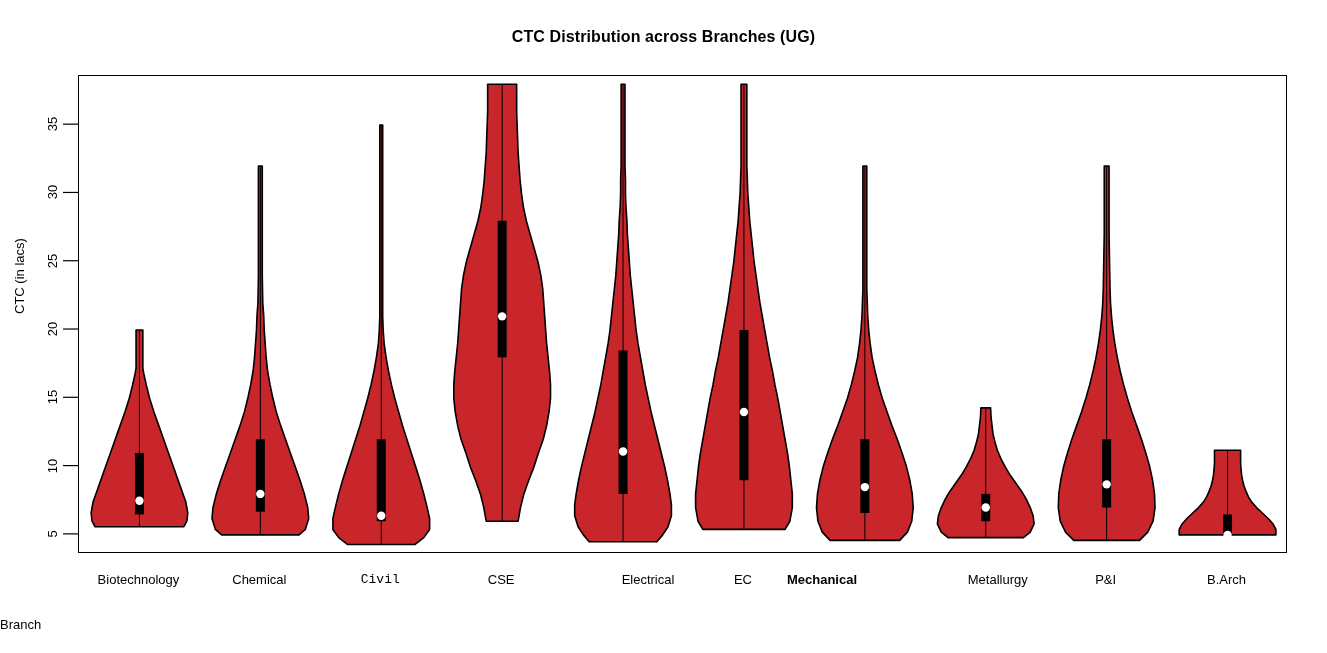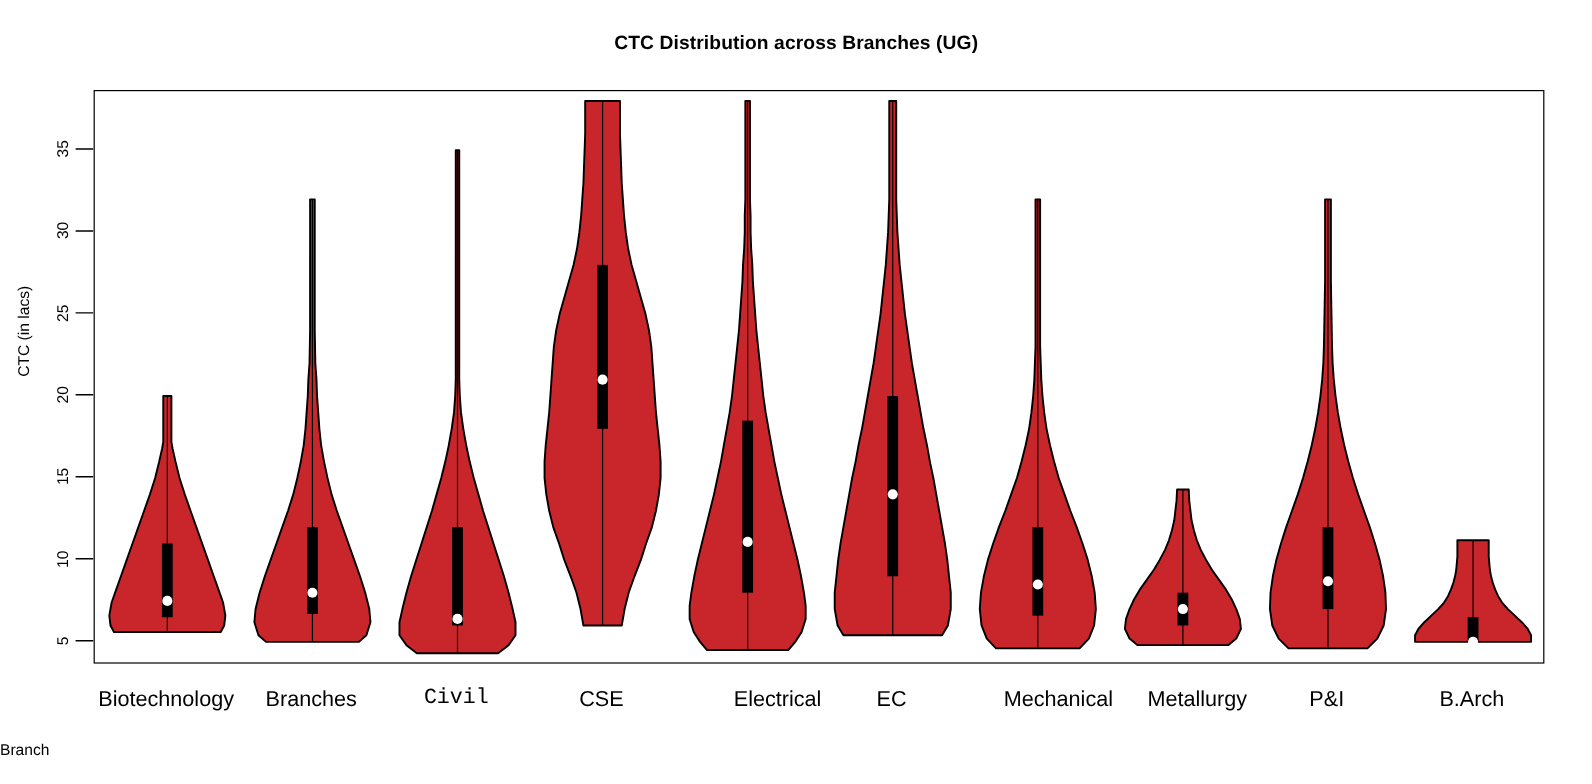--- a/index.html
+++ b/index.html
@@ -19,21 +19,21 @@
   .ytick-label{
     position:absolute;font-size:13px;
     transform:translate(-50%,-50%) rotate(-90deg);
     white-space:nowrap;
   }
   #y-axis-title{
     position:absolute;left:12px;top:314px;font-size:13px;
     transform-origin:0 0;transform:rotate(-90deg);white-space:nowrap;
   }
   .xtick-label{
-    position:absolute;top:572px;font-size:18px;
+    position:absolute;top:572px;font-size:13px;
     transform:translateX(-50%);white-space:nowrap;
   }
   #x-axis-title{
     position:absolute;left:0;top:617px;width:1327px;font-size:13px;
   }
 </style>
 </head>
 <body>
 
 <div id="root">
@@ -124,25 +124,25 @@
           <polygon points="1196.91,458.88 1196.91,453.42 1194.01,447.95 1189.17,442.49 1183.37,437.03 1177.57,431.57 1172.73,426.10 1169.34,420.64 1166.93,415.18 1164.99,409.71 1163.54,404.25 1162.57,398.79 1162.09,393.33 1161.61,387.86 1161.61,382.40 1161.61,374.21 1135.49,374.21 1135.49,382.40 1135.49,387.86 1135.01,393.33 1134.53,398.79 1133.56,404.25 1132.11,409.71 1130.17,415.18 1127.76,420.64 1124.37,426.10 1119.53,431.57 1113.73,437.03 1107.93,442.49 1103.09,447.95 1100.19,453.42 1100.19,458.88" fill="#C9262B" stroke="#000000" stroke-width="1.6" stroke-linejoin="round" vector-effect="non-scaling-stroke"></polygon>
           <line x1="1148.55" x2="1148.55" y1="458.88" y2="374.2057142857143" stroke="#000000" stroke-width="1" vector-effect="non-scaling-stroke"></line>
           <rect x="1144.05" y="438.39428571428573" width="9" height="20.485714285714266" fill="#000000"></rect>
           <circle cx="1148.55" cy="458.88" r="4.2" fill="#FFFFFF"></circle>
         </g>
       </svg>
   </div>
 
   <div id="xtick-labels">
       <div class="xtick-label" style="left: 138.45px;">Biotechnology</div>
-      <div class="xtick-label" style="left: 259.35px;">Branches</div>
+      <div class="xtick-label" style="left: 259.35px;">Chemical</div>
       <div class="xtick-label" style="left: 380.25px; font-family: Liberation Mono, monospace;">Civil</div>
       <div class="xtick-label" style="left: 501.15px;">CSE</div>
       <div class="xtick-label" style="left: 648px;">Electrical</div>
       <div class="xtick-label" style="left: 742.95px;">EC</div>
-      <div class="xtick-label" style="left: 882px;">Mechanical</div>
+      <div class="xtick-label" style="left: 822px; font-weight: bold;">Mechanical</div>
       <div class="xtick-label" style="left: 984.75px; margin-left: 13px;">Metallurgy</div>
       <div class="xtick-label" style="left: 1105.65px;">P&amp;I</div>
       <div class="xtick-label" style="left: 1226.55px;">B.Arch</div>
     </div>
   <div id="x-axis-title">Branch</div>
 
 </div>
 
 </body></html>

